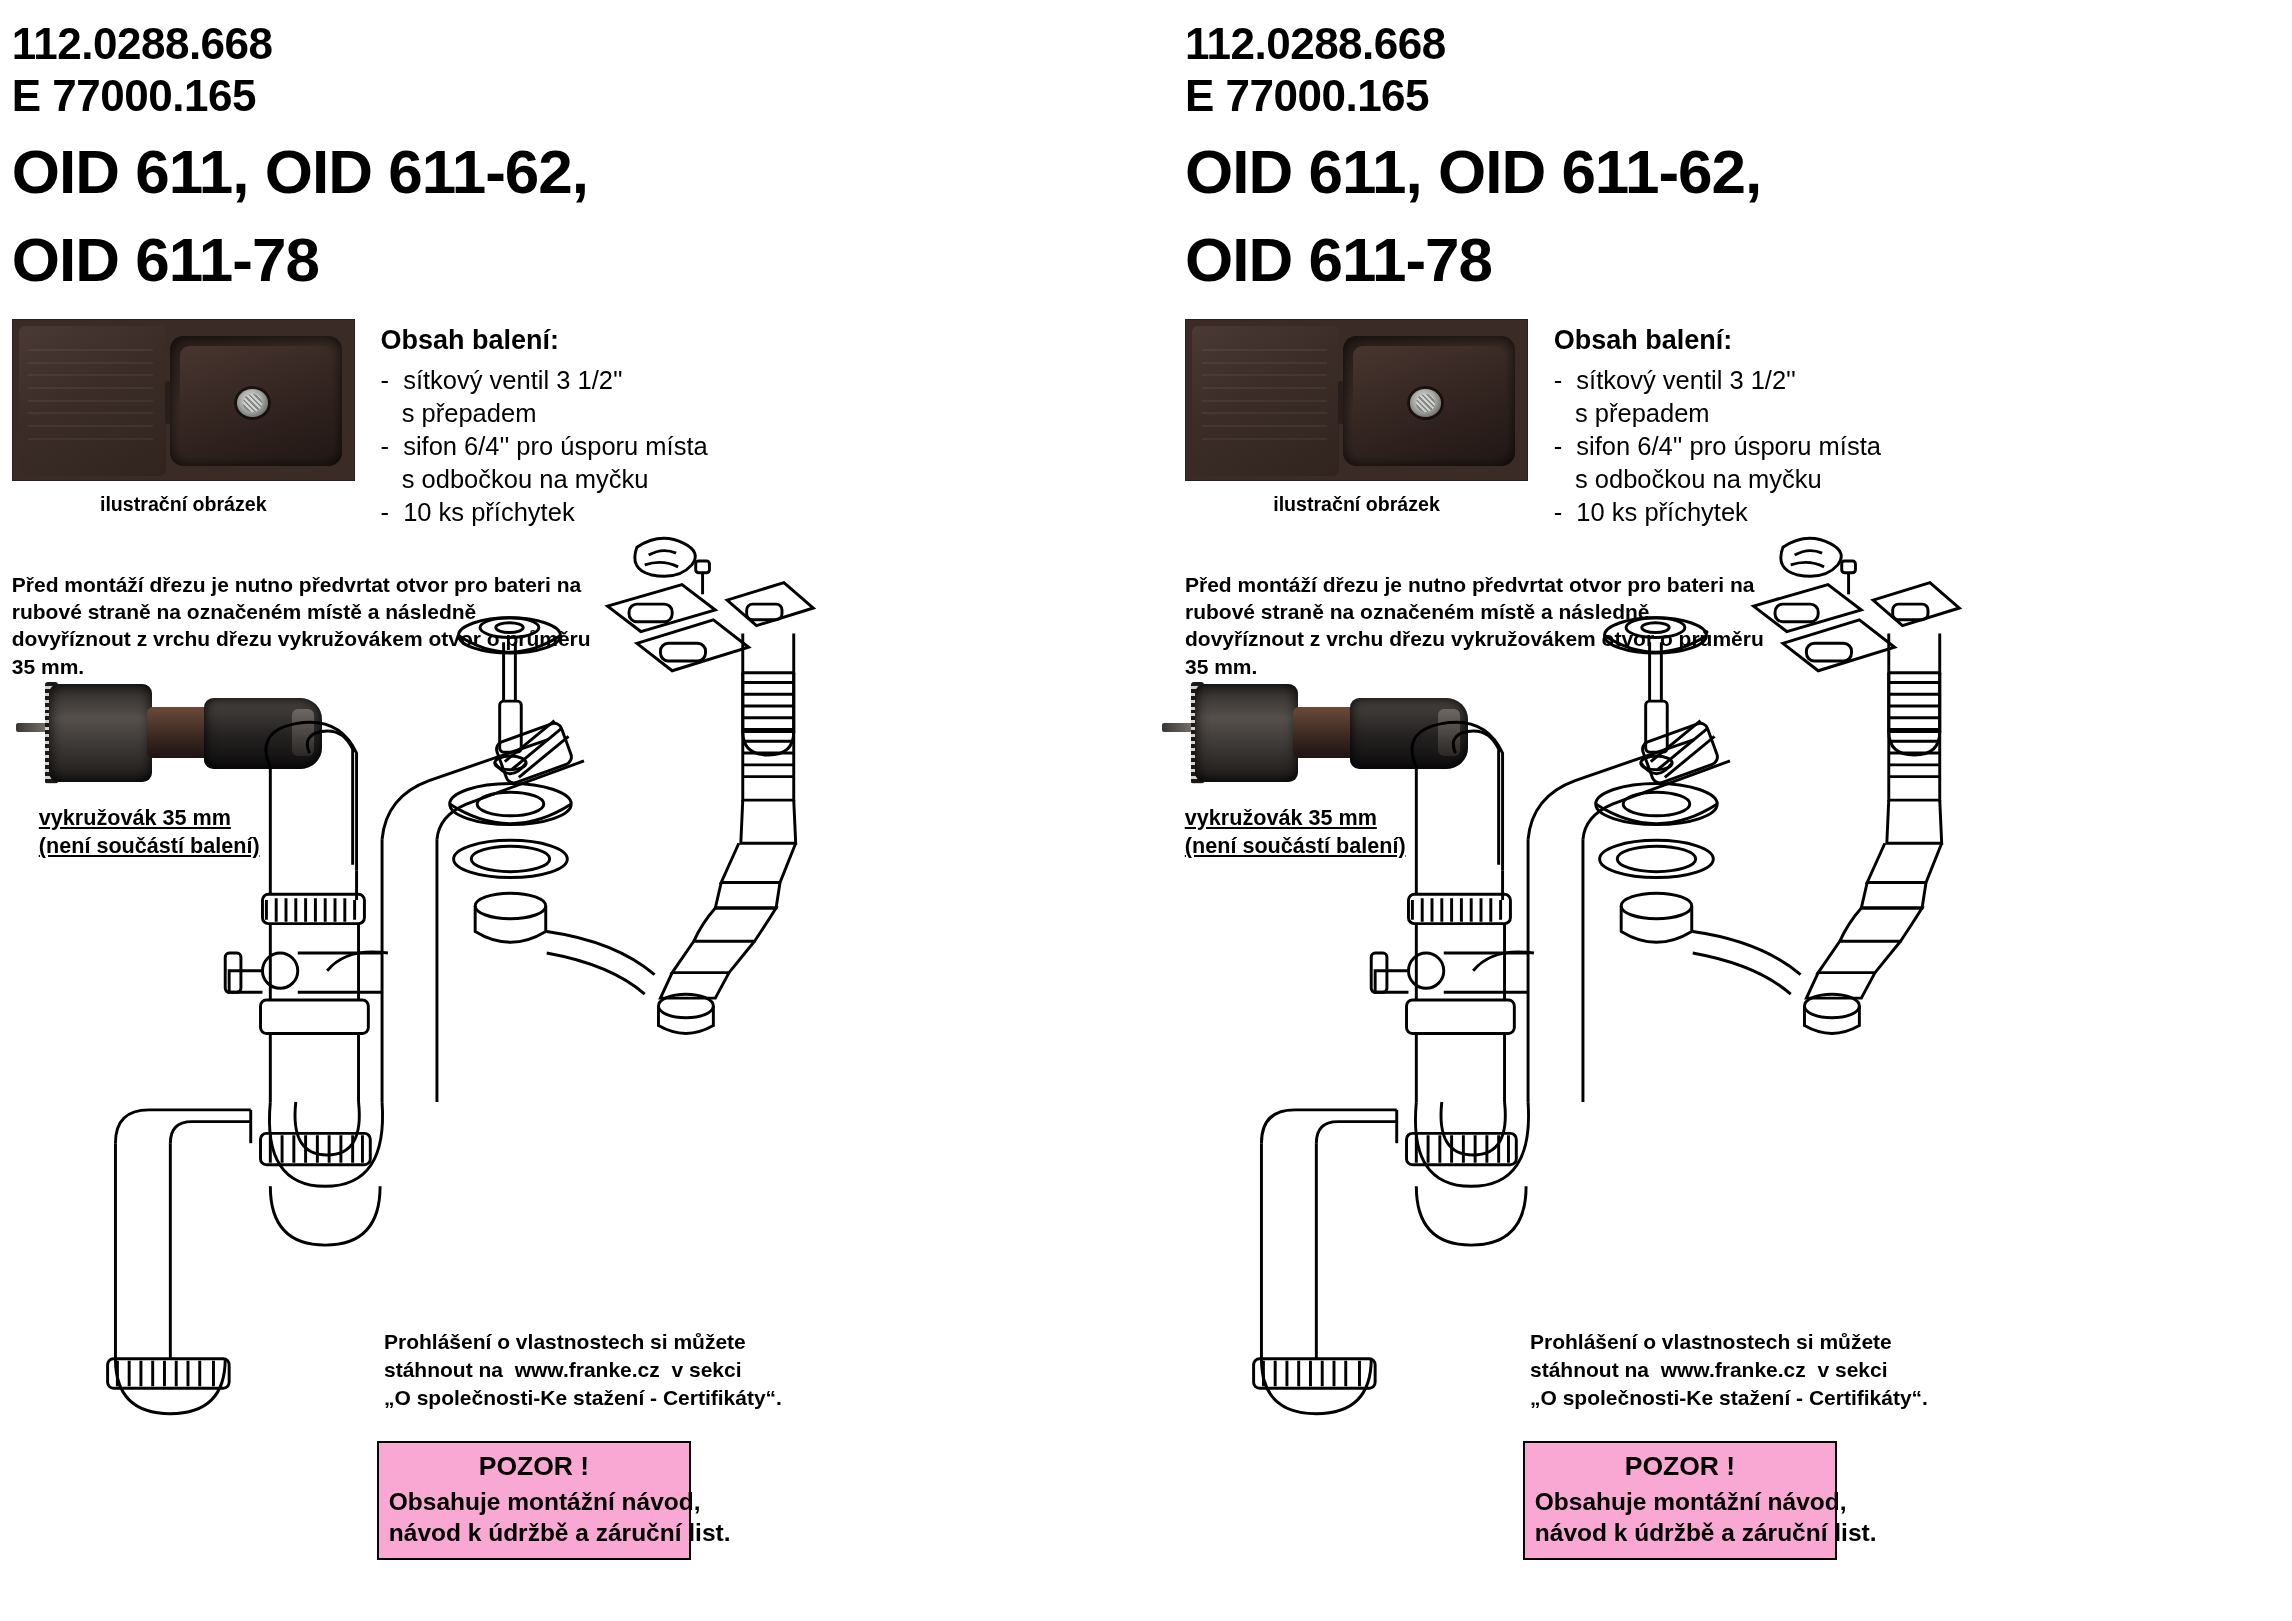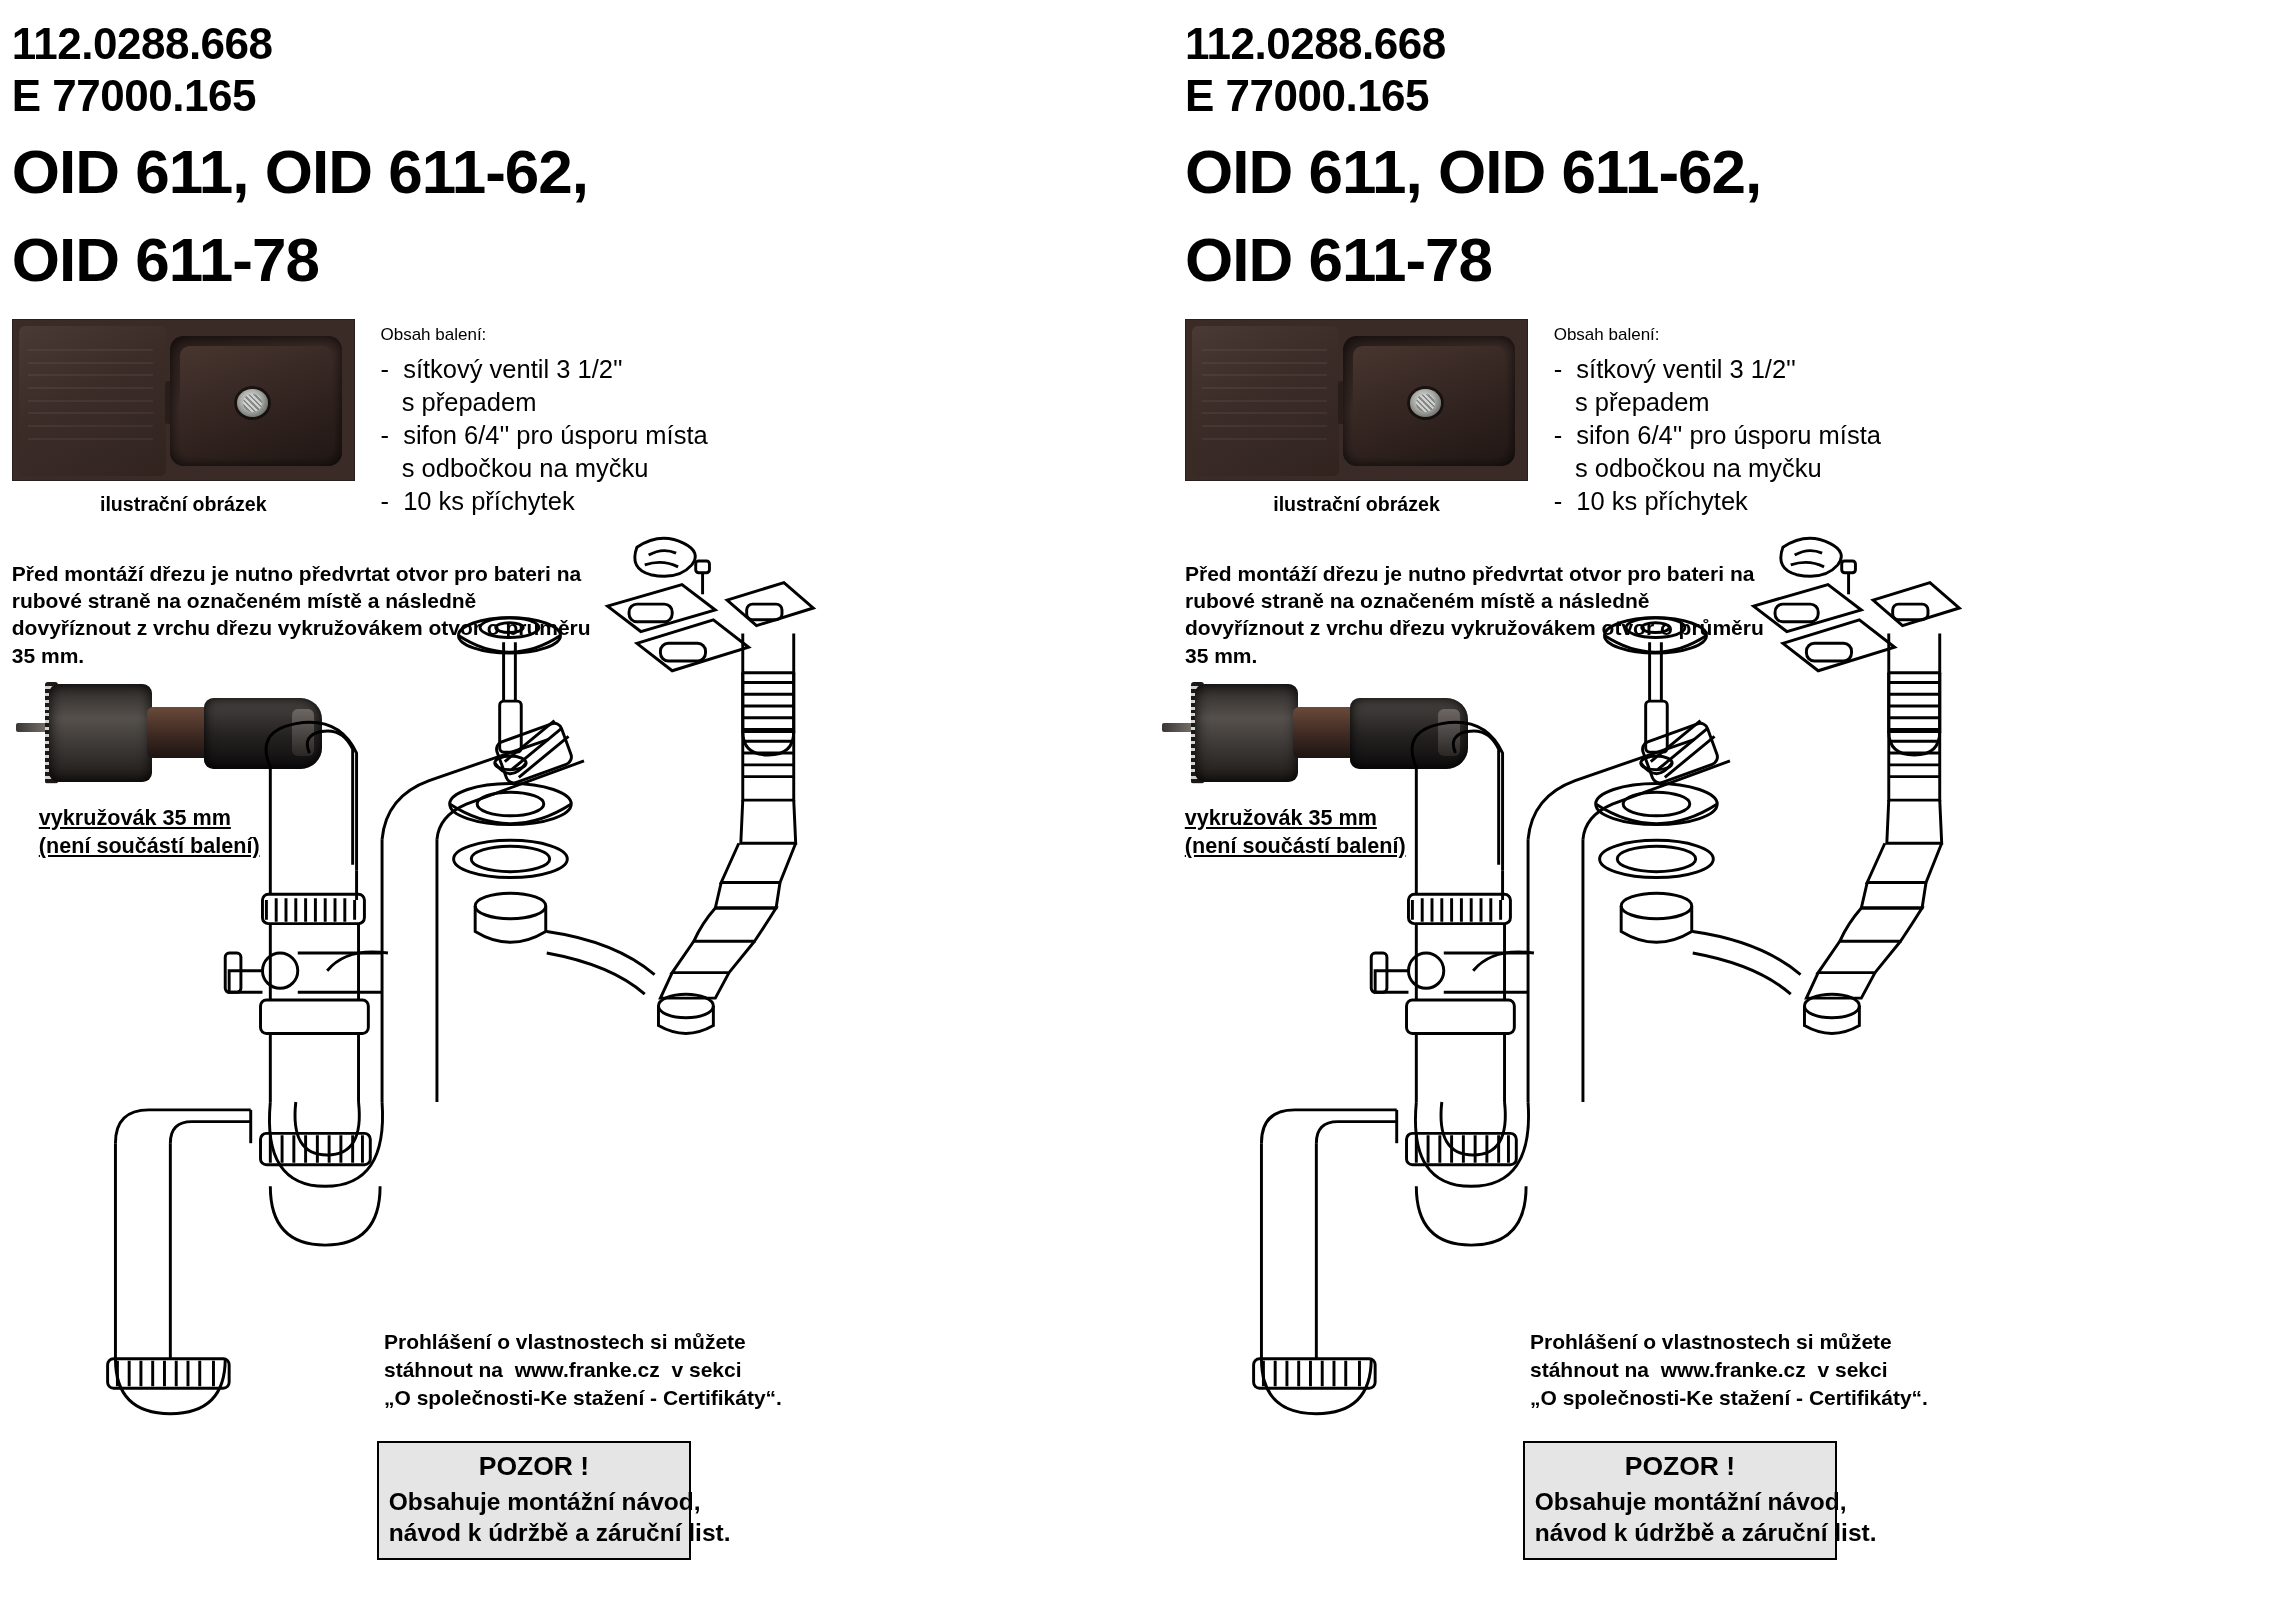--- a/index.html
+++ b/index.html
@@ -124,22 +124,22 @@
     font-size: 19.6px;
     margin-top: 11.8px;
     width: 343px;
   }
 
   .list-col {
     margin-left: 15.7px;
     padding-top: 5.9px;
   }
   .list-title {
-    font-weight: normal;
-    font-size: 17px;
+    font-weight: bold;
+    font-size: 27px;
     margin-bottom: 7.8px;
   }
   .list-item {
     font-weight: normal;
     font-size: 25.5px;
     line-height: 1.30;
     white-space: pre;
   }
 
   
@@ -242,21 +242,21 @@
   
   .warn-box {
     position: absolute;
     left: 377px;
     top: 1441px;
     width: 314px;
     border: 2.9px solid #000;
     padding: 7.8px 9.8px 9.8px 9.8px;
     box-sizing: border-box;
     text-align: center;
-    background: #e5e5e5;
+    background: #f9a8d4;
   }
   .warn-title {
     font-weight: bold;
     font-size: 26.5px;
     margin-bottom: 3.9px;
   }
   .warn-line {
     font-weight: bold;
     font-size: 24.5px;
     line-height: 1.28;

